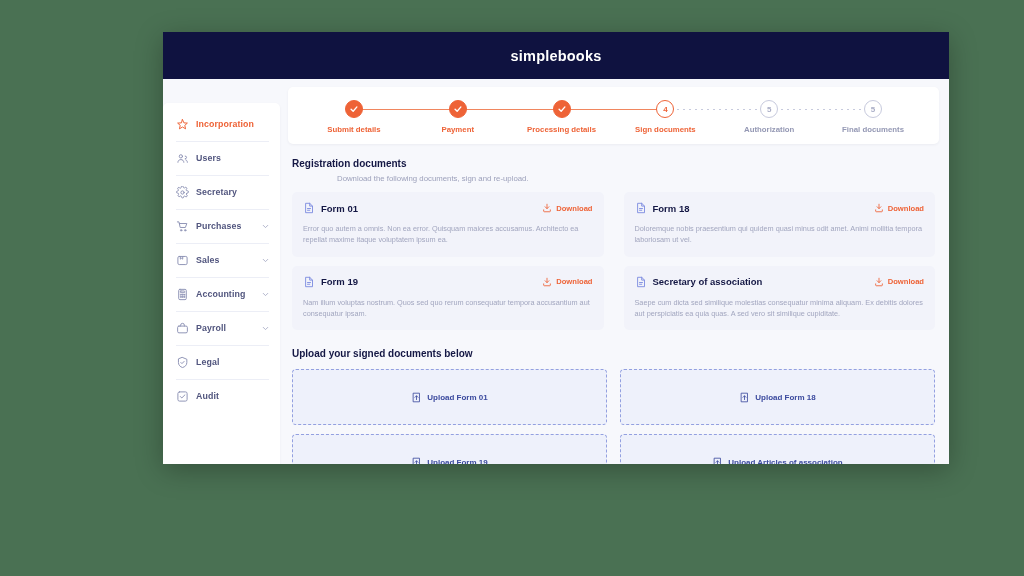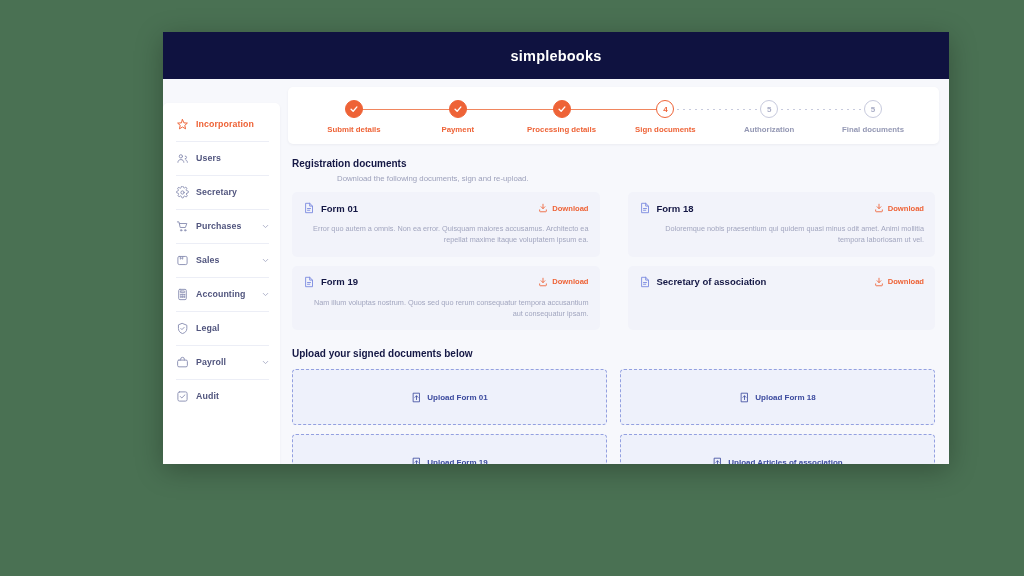--- a/index.html
+++ b/index.html
@@ -87,21 +87,21 @@
   .step .bar.solid { background: #f0865f; }
   .step .bar.dotted {
     background-image: linear-gradient(to right, #c7cadd 0 2.5px, transparent 2.5px 6px);
     background-size: 6px 1.5px; background-repeat: repeat-x; height: 1.5px;
   }
   .step:last-child .bar { display: none; }
 
   .section-title { font-size: 10px; font-weight: bold; color: #141744; margin: 14px 0 0 4px; }
   .section-sub { font-size: 7.8px; color: #9da1bb; margin: 5px 0 9px 4px; padding-left: 45px; }
 
-  .doc-grid { display: grid; grid-template-columns: 1fr 1fr; gap: 9px 28px; padding: 0 4px; text-align: right; }
+  .doc-grid { display: grid; grid-template-columns: 1fr 1fr; gap: 9px 20px; padding: 0 4px; }
   .doc-card { background: #f2f3fa; border-radius: 5px; padding: 9px 11px 11px; }
   .doc-head { display: flex; align-items: center; }
   .doc-ico { width: 12px; height: 14px; margin-right: 6px; flex: none; display:block; }
   .doc-name { font-size: 9.5px; font-weight: bold; color: #141744; }
   .dl-btn { margin-left: auto; display: flex; align-items: center; gap: 4px; cursor: pointer; }
   .dl-ico { width: 10px; height: 10px; display:block; }
   .dl-text { font-size: 7.6px; font-weight: bold; color: #ee6337; }
   .doc-desc { font-size: 7.3px; line-height: 1.55; color: #a2a6bf; margin-top: 8px; }
 
   .upload-title { font-size: 10px; font-weight: bold; color: #141744; margin: 18px 0 10px 4px; }
@@ -208,39 +208,39 @@
             <span class="nav-label">Accounting</span>
             <span style="margin-left:auto;display:flex">
               <svg class="nav-chev" viewBox="0 0 24 24" fill="none" stroke="#a9adc6" stroke-width="2.4" stroke-linecap="round" stroke-linejoin="round">
                 <polyline points="6,9 12,15 18,9"></polyline>
               </svg>
             </span>
           </div>
           <div class="nav-item">
             <span style="display:flex">
               <svg class="nav-ico" viewBox="0 0 24 24" fill="none" stroke="#8e93b5" stroke-width="1.8" stroke-linecap="round" stroke-linejoin="round">
-                <path d="M12 2.7 20 6v6c0 5-3.4 8-8 9.3C8 20 4.5 17 4.5 12V6z"></path>
-                <path d="M9 12l2 2 4-4"></path>
-              </svg>
-            </span>
-            <span class="nav-label">Legal</span>
-          </div>
-          <div class="nav-item">
-            <span style="display:flex">
-              <svg class="nav-ico" viewBox="0 0 24 24" fill="none" stroke="#8e93b5" stroke-width="1.8" stroke-linecap="round" stroke-linejoin="round">
                 <rect x="3" y="7.5" width="18" height="12.5" rx="2.5"></rect>
                 <path d="M8.5 7.5V6a3.5 3.5 0 0 1 7 0v1.5"></path>
               </svg>
             </span>
             <span class="nav-label">Payroll</span>
             <span style="margin-left:auto;display:flex">
               <svg class="nav-chev" viewBox="0 0 24 24" fill="none" stroke="#a9adc6" stroke-width="2.4" stroke-linecap="round" stroke-linejoin="round">
                 <polyline points="6,9 12,15 18,9"></polyline>
               </svg>
             </span>
+          </div>
+          <div class="nav-item">
+            <span style="display:flex">
+              <svg class="nav-ico" viewBox="0 0 24 24" fill="none" stroke="#8e93b5" stroke-width="1.8" stroke-linecap="round" stroke-linejoin="round">
+                <path d="M12 2.7 20 6v6c0 5-3.4 8-8 9.3C8 20 4.5 17 4.5 12V6z"></path>
+                <path d="M9 12l2 2 4-4"></path>
+              </svg>
+            </span>
+            <span class="nav-label">Legal</span>
           </div>
           <div class="nav-item">
             <span style="display:flex">
               <svg class="nav-ico" viewBox="0 0 24 24" fill="none" stroke="#8e93b5" stroke-width="1.8" stroke-linecap="round" stroke-linejoin="round">
                 <rect x="3.5" y="3.5" width="17" height="17" rx="3"></rect>
                 <path d="M8 12l2.7 2.7L16.5 9"></path>
               </svg>
             </span>
             <span class="nav-label">Audit</span>
           </div>
@@ -394,20 +394,21 @@
                 <span style="display:flex">
                   <svg class="dl-ico" viewBox="0 0 24 24" fill="none" stroke="#ee6337" stroke-width="2.1" stroke-linecap="round" stroke-linejoin="round">
                     <path d="M12 3v10"></path>
                     <polyline points="7.5,9 12,13.5 16.5,9"></polyline>
                     <path d="M4 16.5v2.8a1.7 1.7 0 0 0 1.7 1.7h12.6a1.7 1.7 0 0 0 1.7-1.7v-2.8"></path>
                   </svg>
                 </span>
                 <span class="dl-text">Download</span>
               </span>
             </div>
+            <div class="doc-desc">Saepe cum dicta sed similique molestias consequatur minima aliquam. Ex debitis dolores aut perspiciatis ea quia quas. A sed vero sit similique cupiditate.</div>
           </div>
         </div>
 
       <div class="upload-title">Upload your signed documents below</div>
 
       <div class="up-grid" id="up-grid">
           <div class="up-box">
             <span style="display:flex">
               <svg class="up-ico" viewBox="0 0 24 24" fill="none" stroke="#3b4a9e" stroke-width="1.8" stroke-linecap="round" stroke-linejoin="round">
                 <path d="M5.5 2.6h13v18.8h-13z"></path>

